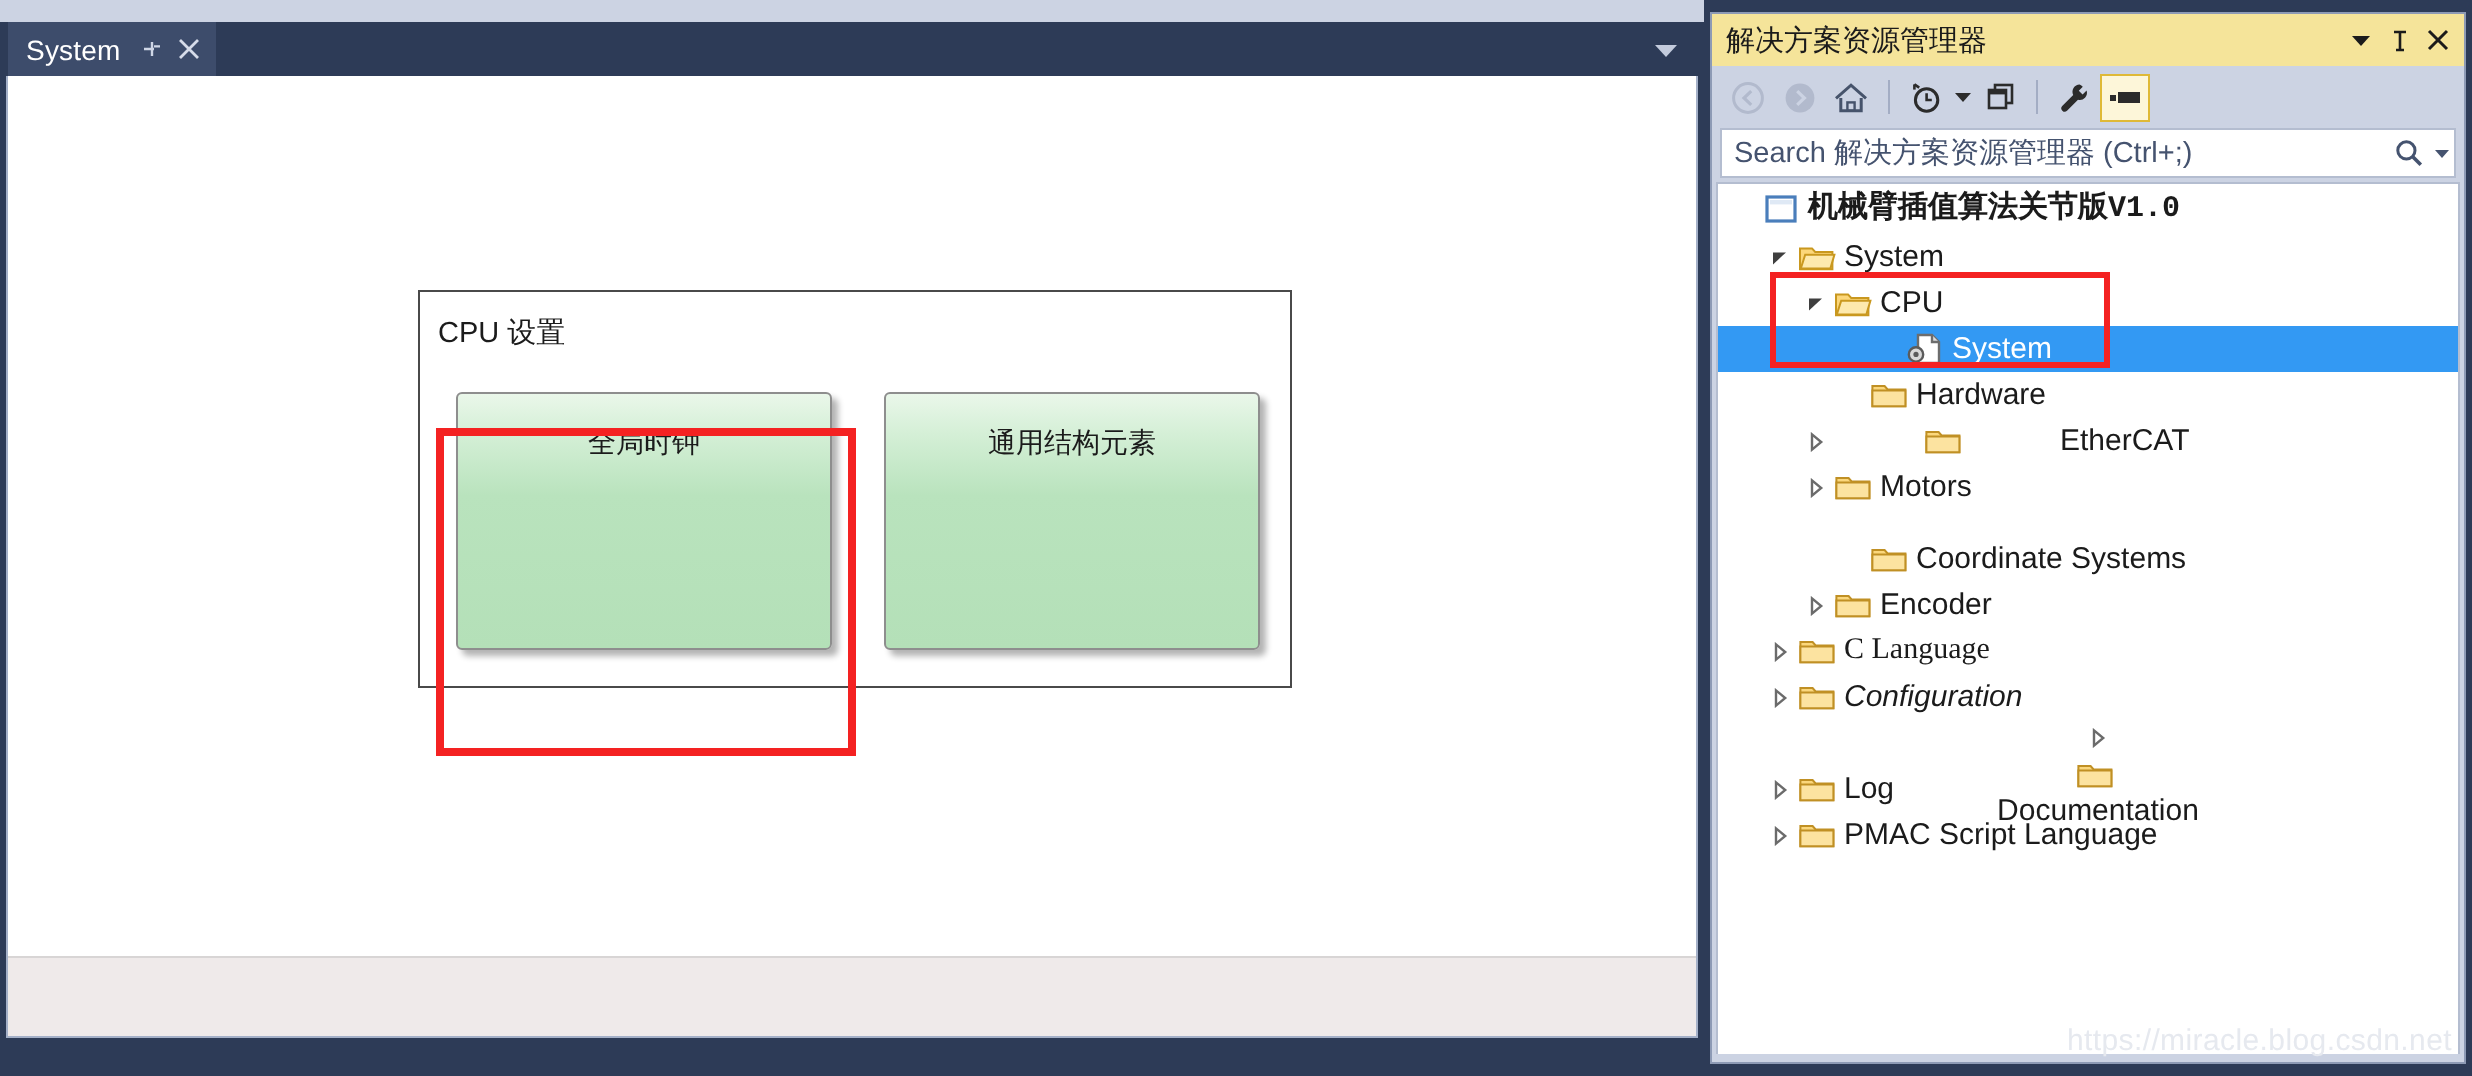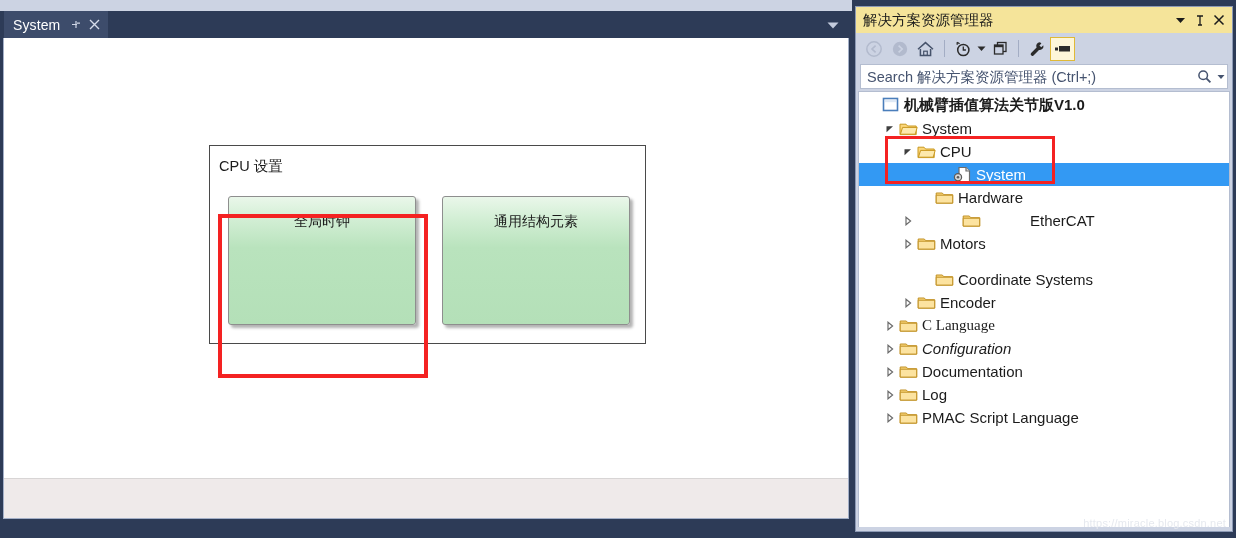--- a/index.html
+++ b/index.html
@@ -304,21 +304,21 @@
     left: 26px; top: 44px;
     width: 170px; height: 48px;
     border: 3px solid #f42222;
     pointer-events: none;
     z-index: 5;
   }
 
   #watermark {
     position: absolute;
     right: 6px; bottom: 2px;
-    font-size: 11px;
+    font-size: 15px;
     color: #e6e9ef;
     white-space: nowrap;
     letter-spacing: 0.2px;
   }
 </style>
 </head>
 <body>
 
 <div id="root">
 
@@ -457,21 +457,21 @@
         <span id="se-search-caret">
           <svg width="8" height="6" viewBox="0 0 8 6">
               <path d="M0.5 1h7L4 5z" fill="#45536f"></path>
             </svg>
         </span>
       </div>
     </div>
 
     <div id="se-tree">
       <div id="tree-rows">
-          <div class="tree-row root" style="padding-left: 4px;">
+          <div class="tree-row root" style="padding-left: 4px; font-family: Liberation Mono, monospace;">
             <span class="tw-expander"></span>
             <span class="tw-icon">
               <svg width="17" height="16" viewBox="0 0 17 16">
                 <rect x="1.5" y="1.5" width="14" height="12" fill="#ffffff" stroke="#4a7ebb" stroke-width="1.6"></rect>
                 <rect x="3" y="3" width="11" height="2.2" fill="#dfe9f5"></rect>
               </svg>
             </span>
             <span class="tw-label">机械臂插值算法关节版V1.0</span>
           </div>
           <div class="tree-row" style="padding-left: 22px;">
@@ -597,21 +597,21 @@
               </svg>
             </span>
             <span class="tw-icon">
               <svg width="19" height="16" viewBox="0 0 19 16">
                 <path d="M1.2 3h6.1l1.5 1.7h8.9v8.4H1.2z" fill="#fbd77c" stroke="#c09024" stroke-width="1"></path>
                 <path d="M1.2 5.2h16.5v7.9H1.2z" fill="#fce3a0" stroke="#c09024" stroke-width="1"></path>
               </svg>
             </span>
             <span class="tw-label">Configuration</span>
           </div>
-          <div class="tree-row" style="padding-left: 22px;">
+          <div class="tree-row" style="padding-left: 10px; flex-direction: column;">
             <span class="tw-expander">
               <svg width="10" height="10" viewBox="0 0 10 10">
                 <path d="M3 1.2L7.6 5L3 8.8z" fill="none" stroke="#6b6b6b" stroke-width="1.2"></path>
               </svg>
             </span>
             <span class="tw-icon">
               <svg width="19" height="16" viewBox="0 0 19 16">
                 <path d="M1.2 3h6.1l1.5 1.7h8.9v8.4H1.2z" fill="#fbd77c" stroke="#c09024" stroke-width="1"></path>
                 <path d="M1.2 5.2h16.5v7.9H1.2z" fill="#fce3a0" stroke="#c09024" stroke-width="1"></path>
               </svg>

